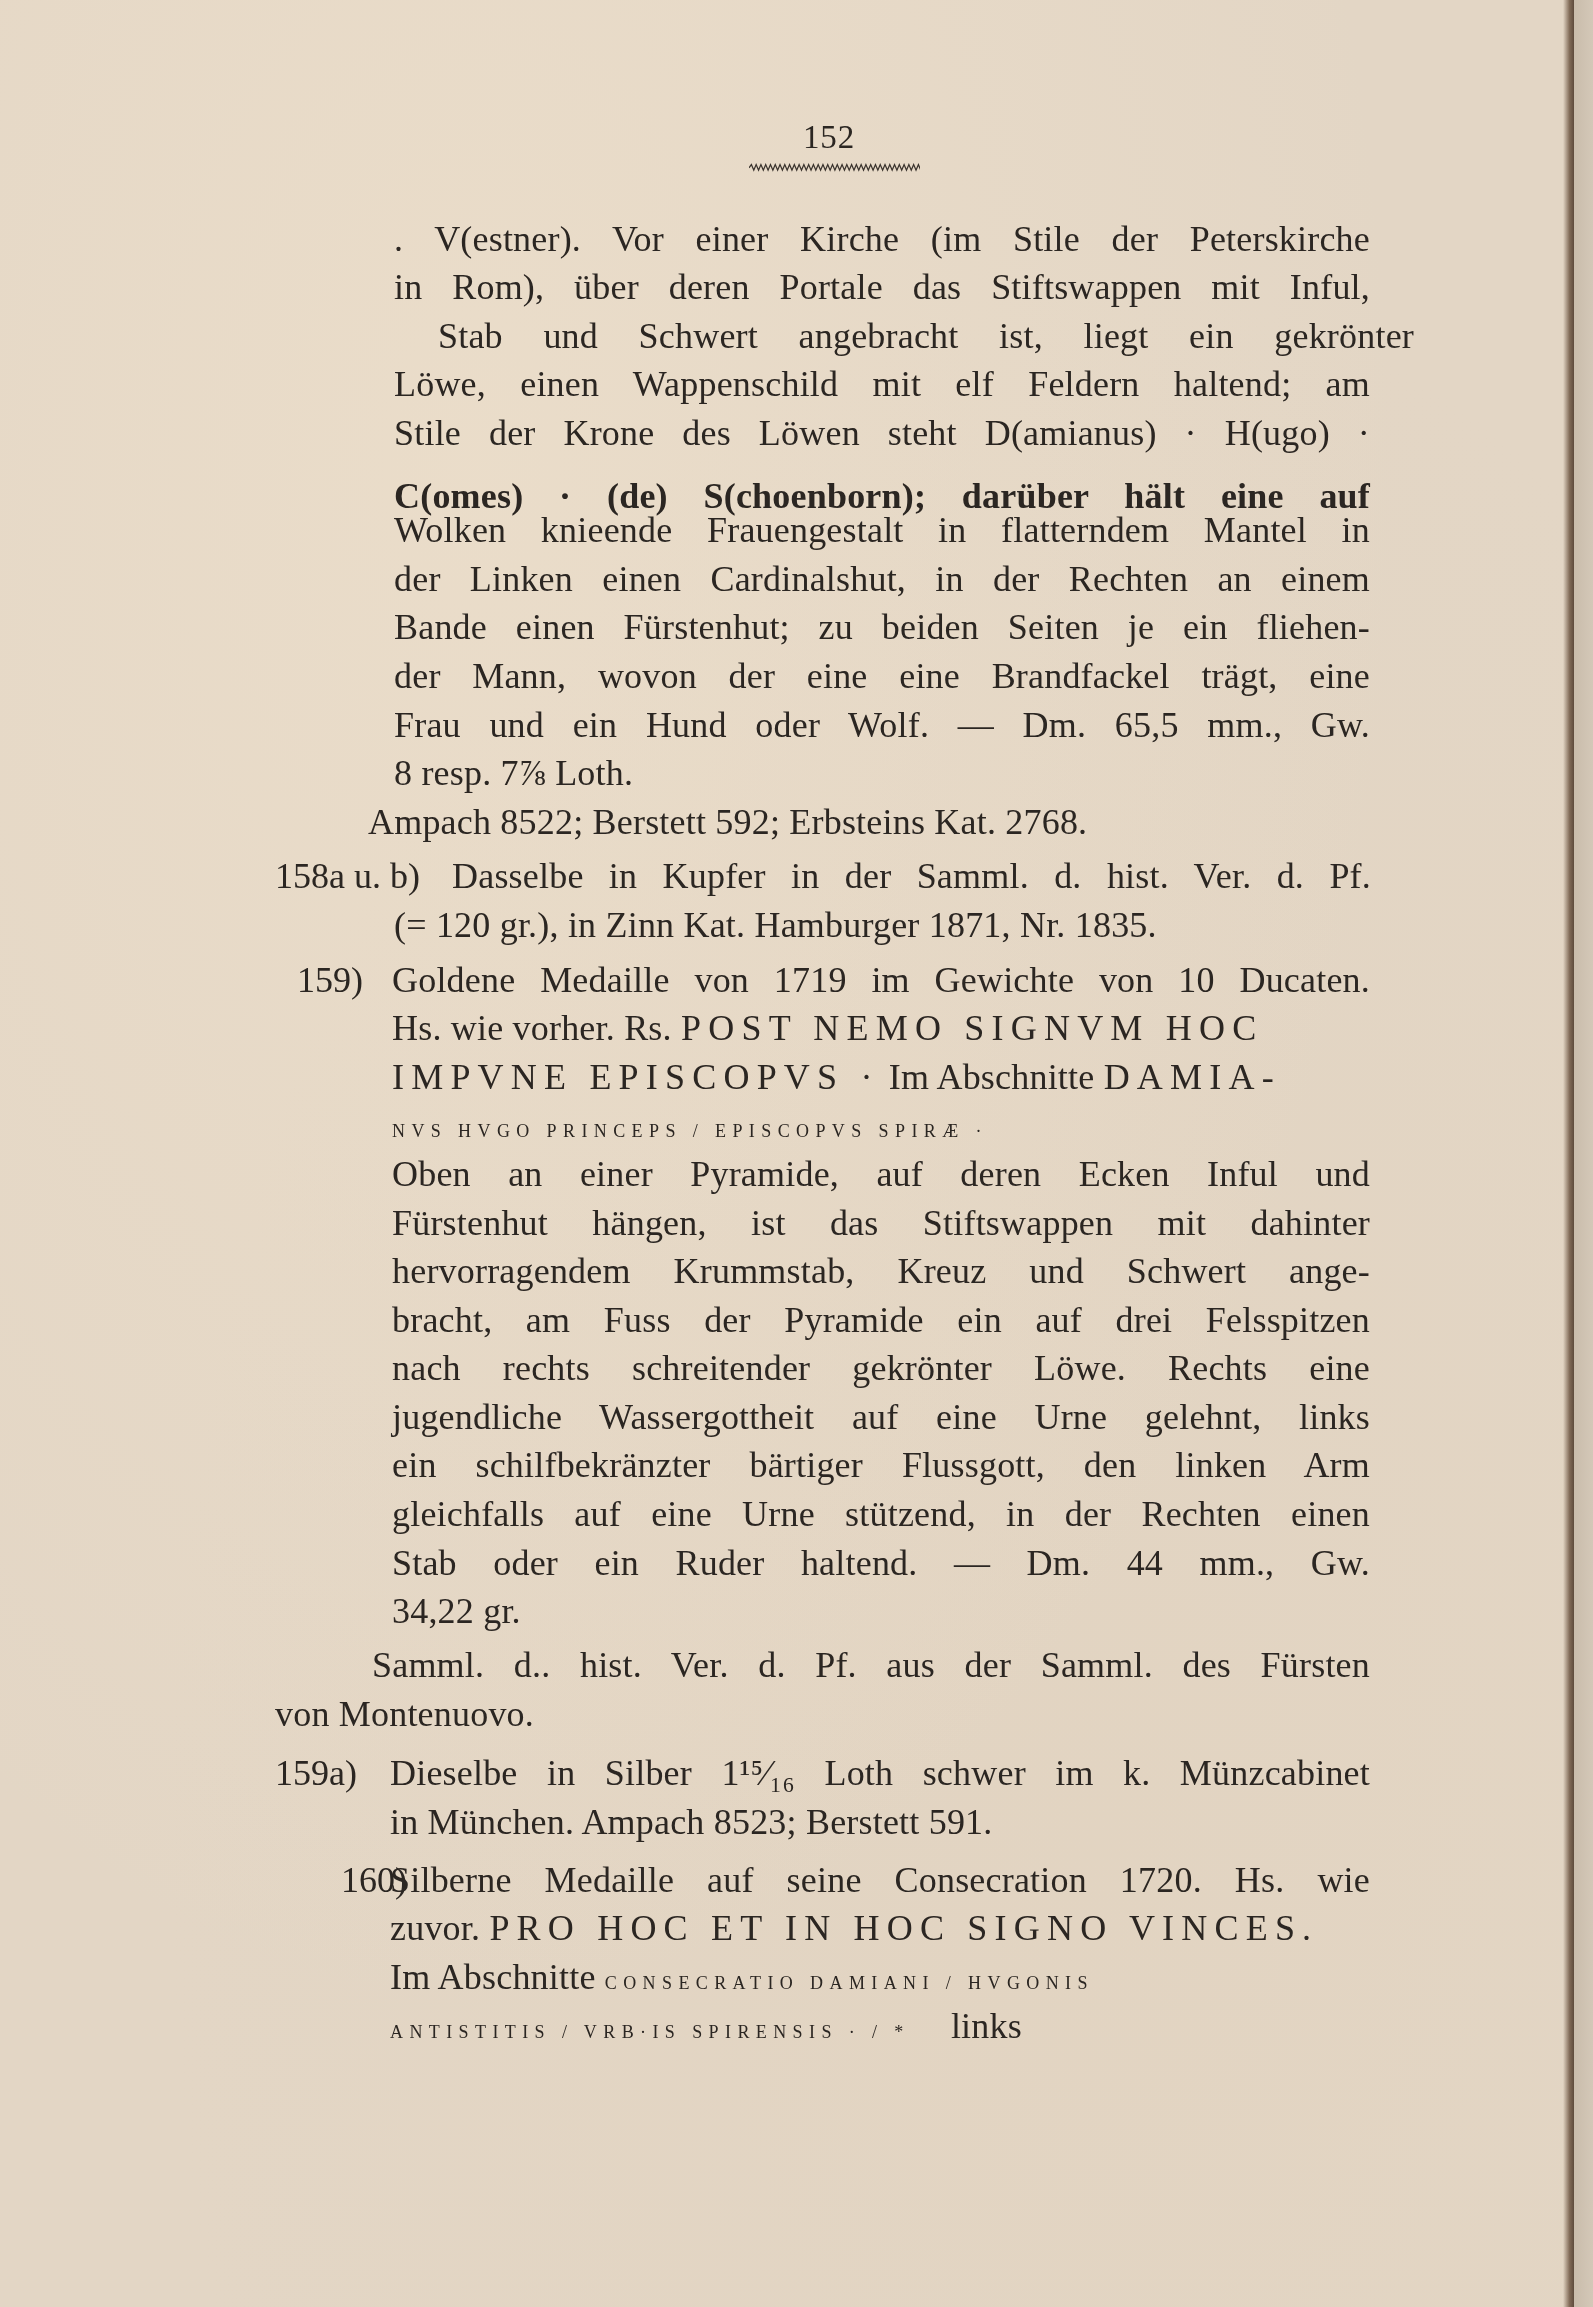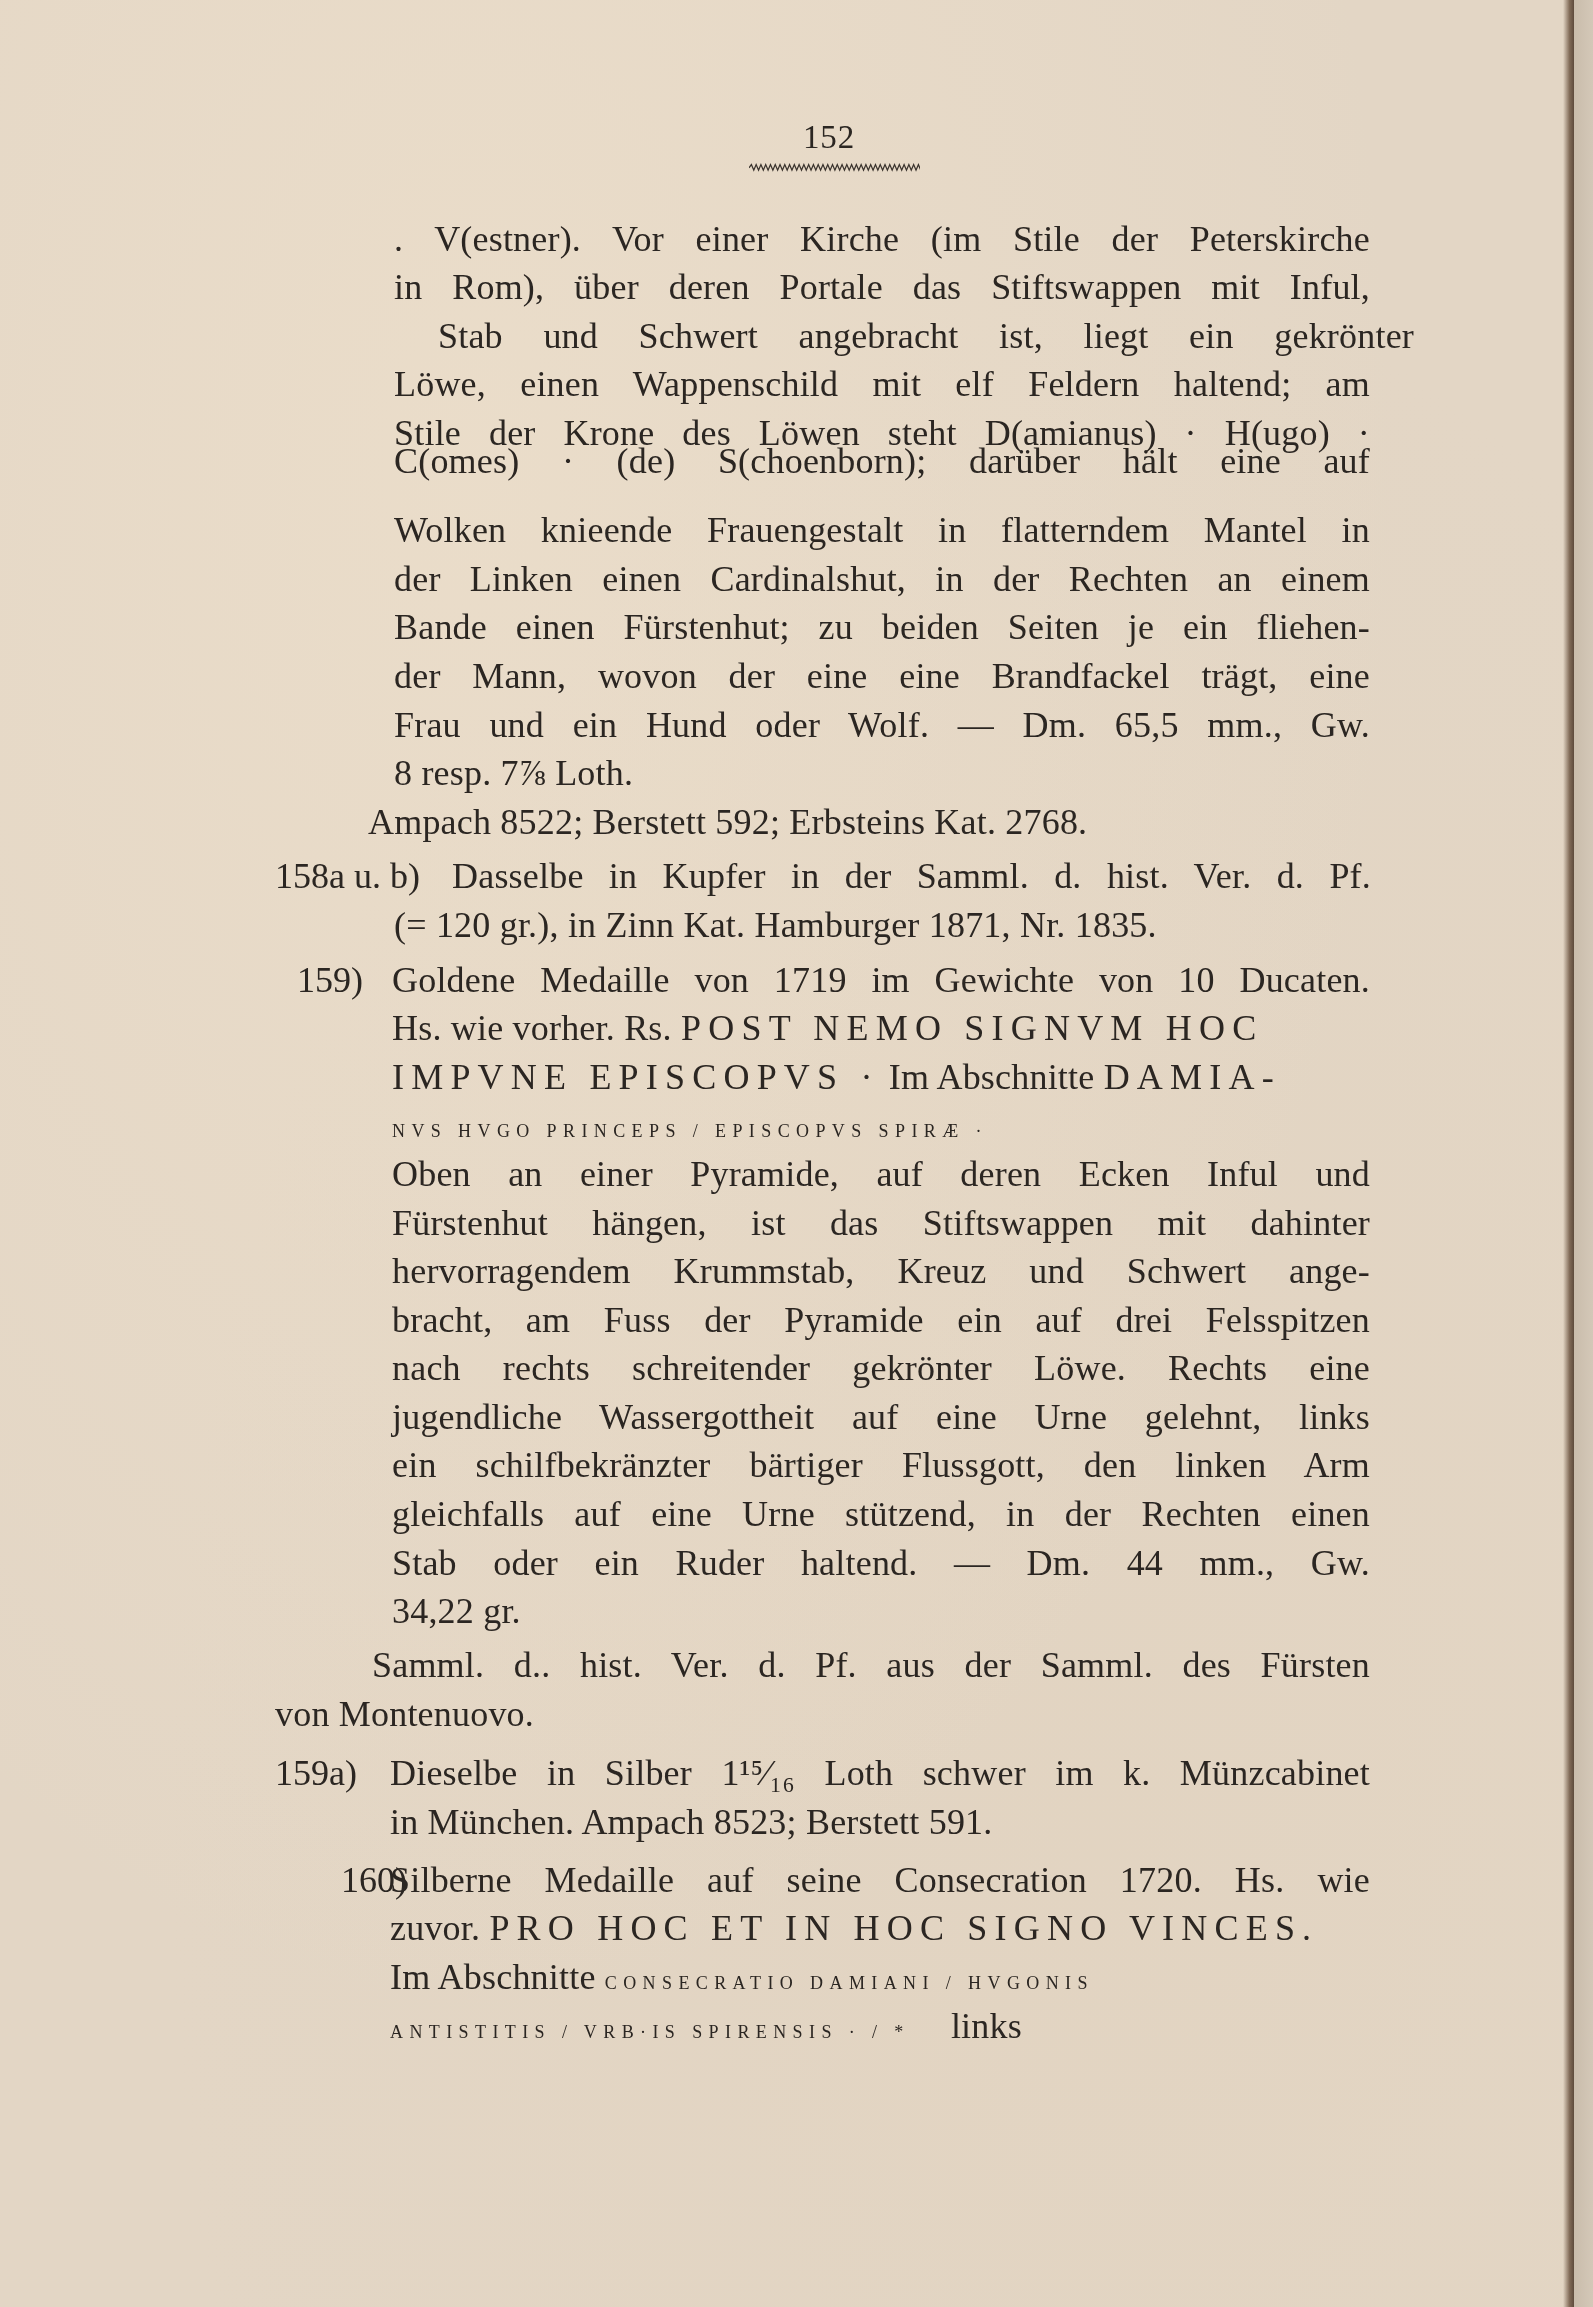--- a/index.html
+++ b/index.html
@@ -99,21 +99,21 @@
   <path d="M0 6 L3 2 L6 9 L9 2 L12 9 L15 2 L18 9 L21 2 L24 9 L27 2 L30 9 L33 2 L36 9 L39 2 L42 9 L45 2 L48 9 L51 2 L54 9 L57 2 L60 9 L63 2 L66 9 L69 2 L72 9 L75 2 L78 9 L81 2 L84 9 L87 2 L90 9 L93 2 L96 9 L99 2 L102 9 L105 2 L108 9 L111 2 L114 9 L117 2 L120 9 L123 2 L126 9 L129 2 L132 9 L135 2 L138 9 L141 2 L144 9 L147 2 L150 9 L153 2 L156 9 L159 2 L162 9 L165 2 L168 9 L171 2 L174 9 L177 2 L180 9 L183 2 L186 9 L189 2 L192 9 L195 2 L198 9 L201 2 L204 9 L207 2 L210 9 L213 2 L216 9" stroke="#3a332d" stroke-width="1.6" fill="none"></path>
 </svg>
 
 <div class="text-block">
 
   <div class="line justify" style="left:394px; top:217px; width:976px;">. V(estner).  Vor einer Kirche (im Stile der Peterskirche</div>
   <div class="line justify" style="left:394px; top:265px; width:976px;">in Rom), über deren Portale das Stiftswappen mit Inful,</div>
   <div class="line justify" style="left:394px; top:314px; width:976px;margin-left:44px;">Stab und Schwert angebracht ist, liegt ein gekrönter</div>
   <div class="line justify" style="left:394px; top:362px; width:976px;">Löwe, einen Wappenschild mit elf Feldern haltend; am</div>
   <div class="line justify" style="left:394px; top:411px; width:976px;">Stile der Krone des Löwen steht D(amianus) · H(ugo) ·</div>
-  <div class="line justify" style="left:394px; top:439px; width:976px;">C(omes) · (de) S(choenborn); darüber hält eine auf</div>
+  <div class="line justify" style="left:394px; top:474px; width:976px;font-weight:bold;">C(omes) · (de) S(choenborn); darüber hält eine auf</div>
   <div class="line justify" style="left:394px; top:508px; width:976px;">Wolken knieende Frauengestalt in flatterndem Mantel in</div>
   <div class="line justify" style="left:394px; top:557px; width:976px;">der Linken einen Cardinalshut, in der Rechten an einem</div>
   <div class="line justify" style="left:394px; top:605px; width:976px;">Bande einen Fürstenhut; zu beiden Seiten je ein fliehen-</div>
   <div class="line justify" style="left:394px; top:654px; width:976px;">der Mann, wovon der eine eine Brandfackel trägt, eine</div>
   <div class="line justify" style="left:394px; top:703px; width:976px;">Frau und ein Hund oder Wolf. — Dm. 65,5 mm., Gw.</div>
   <div class="line" style="left:394px; top:751px;">8 resp. 7⅞ Loth.</div>
   <div class="line" style="left:368px; top:800px;">Ampach 8522; Berstett 592; Erbsteins Kat. 2768.</div>
 
   <div class="entry-num" style="left:275px; top:854px;">158a u. b)</div>
   <div class="line justify" style="left:452px; top:854px; width:919px;">Dasselbe in Kupfer in der Samml. d. hist. Ver. d. Pf.</div>

